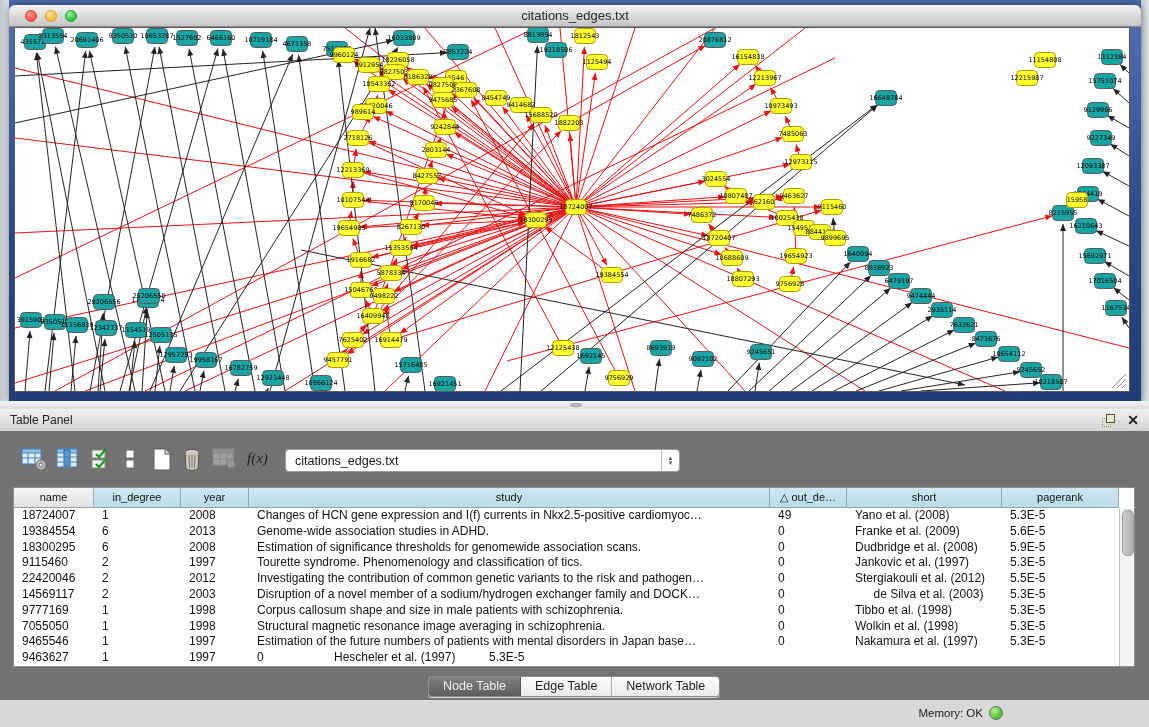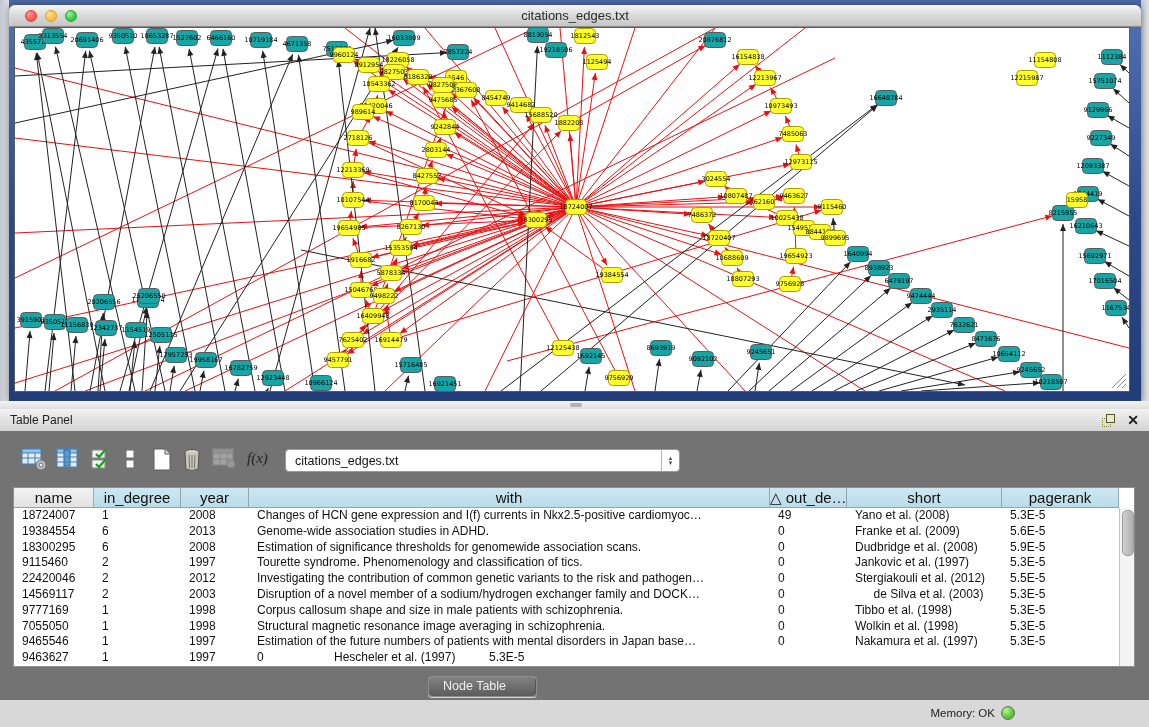--- a/index.html
+++ b/index.html
@@ -55,39 +55,39 @@
   .combo-step{width:17px;height:100%;border-left:1px solid #b5b5b5;display:flex;flex-direction:column;
     align-items:center;justify-content:center;color:#555;}
   .combo-step span{font-size:6px;line-height:5px;}
   .fx{font-family:"Liberation Serif",serif;font-style:italic;font-size:15px;color:#222;}
   
   .tbl{position:absolute;left:13px;top:56px;width:1122px;height:180px;box-sizing:border-box;
     background:#ffffff;border:1px solid #8f8f8f;}
   .tbl-head{display:flex;height:20px;}
   .th{box-sizing:border-box;border-right:1px solid #93a6b0;border-bottom:1px solid #93a6b0;
     background:linear-gradient(180deg,#cfe7f1,#b9dcea);
-    font-size:15px;color:#111;text-align:center;line-height:19px;
+    font-size:11px;color:#111;text-align:center;line-height:19px;
     white-space:nowrap;overflow:hidden;}
   .th.gray{background:linear-gradient(180deg,#f3f3f3,#e2e2e2);border-right-color:#a8a8a8;}
   .tr{display:flex;height:15.8px;}
   .td{box-sizing:border-box;font-size:12px;color:#111;line-height:15.5px;
     padding-left:8px;white-space:nowrap;overflow:hidden;}
   .vscroll{position:absolute;right:0;top:20px;bottom:0;width:15px;box-sizing:border-box;
     background:#f4f4f4;border-left:1px solid #c2c2c2;}
   .vthumb{position:absolute;left:2px;top:2px;width:10px;height:44px;border-radius:5px;
     background:linear-gradient(90deg,#d0d0d0,#aeaeae);border:1px solid #9a9a9a;}
   
   .seg{position:absolute;left:428px;top:245px;height:19px;display:flex;
     border:1px solid #8d8d8d;border-radius:4px;overflow:hidden;
-    background:linear-gradient(180deg,#fdfdfd,#e9e9e9);box-shadow:0 1px 0 rgba(255,255,255,.7);flex-direction:column;}
+    background:linear-gradient(180deg,#fdfdfd,#e9e9e9);box-shadow:0 1px 0 rgba(255,255,255,.7);}
   .seg-item{padding:0 14px;font-size:12.5px;color:#1d1d1d;line-height:19px;border-right:1px solid #adadad;}
   .seg-item:last-child{border-right:none;}
   .seg-item.active{background:linear-gradient(180deg,#828282,#5c5c5c);color:#f0f0f0;border-right:1px solid #555;}
   
-  .statusbar{position:absolute;left:12px;top:700px;width:1015px;height:27px;text-align:center;}
+  .statusbar{position:absolute;left:0;top:700px;width:1015px;height:27px;text-align:center;}
   .mem{position:absolute;right:12px;top:6px;display:flex;align-items:center;gap:6px;}
   .mem-label{font-size:11.5px;color:#222;}
   .mem-dot{width:14px;height:14px;border-radius:50%;box-sizing:border-box;
     background:radial-gradient(circle at 35% 30%,#b8f590,#4fc32a 65%);border:1px solid #6b6b6b;}
   svg text{font-family:"DejaVu Sans",sans-serif;}
 </style>
 </head>
 <body>
 
 <div class="desktop">
@@ -1042,21 +1042,21 @@
         <span>▲</span>
         <span>▼</span>
       </span>
   </div>
 
   <div class="tbl">
     <div class="tbl-head" id="tbl-head">
         <div class="th gray" style="width: 80px;">name</div>
         <div class="th" style="width: 87px;">in_degree</div>
         <div class="th" style="width: 68px;">year</div>
-        <div class="th" style="width: 521px;">with</div>
+        <div class="th" style="width: 521px;">study</div>
         <div class="th" style="width: 77px;">△ out_de…</div>
         <div class="th" style="width: 155px;">short</div>
         <div class="th" style="width: 117px;">pagerank</div>
       </div>
     <div id="tbl-rows">
         <div class="tr">
           <div class="td" style="width: 80px;">18724007</div>
           <div class="td" style="width: 87px;">1</div>
           <div class="td" style="width: 68px;">2008</div>
           <div class="td" style="width: 521px;">Changes of HCN gene expression and I(f) currents in Nkx2.5-positive cardiomyoc…</div>

